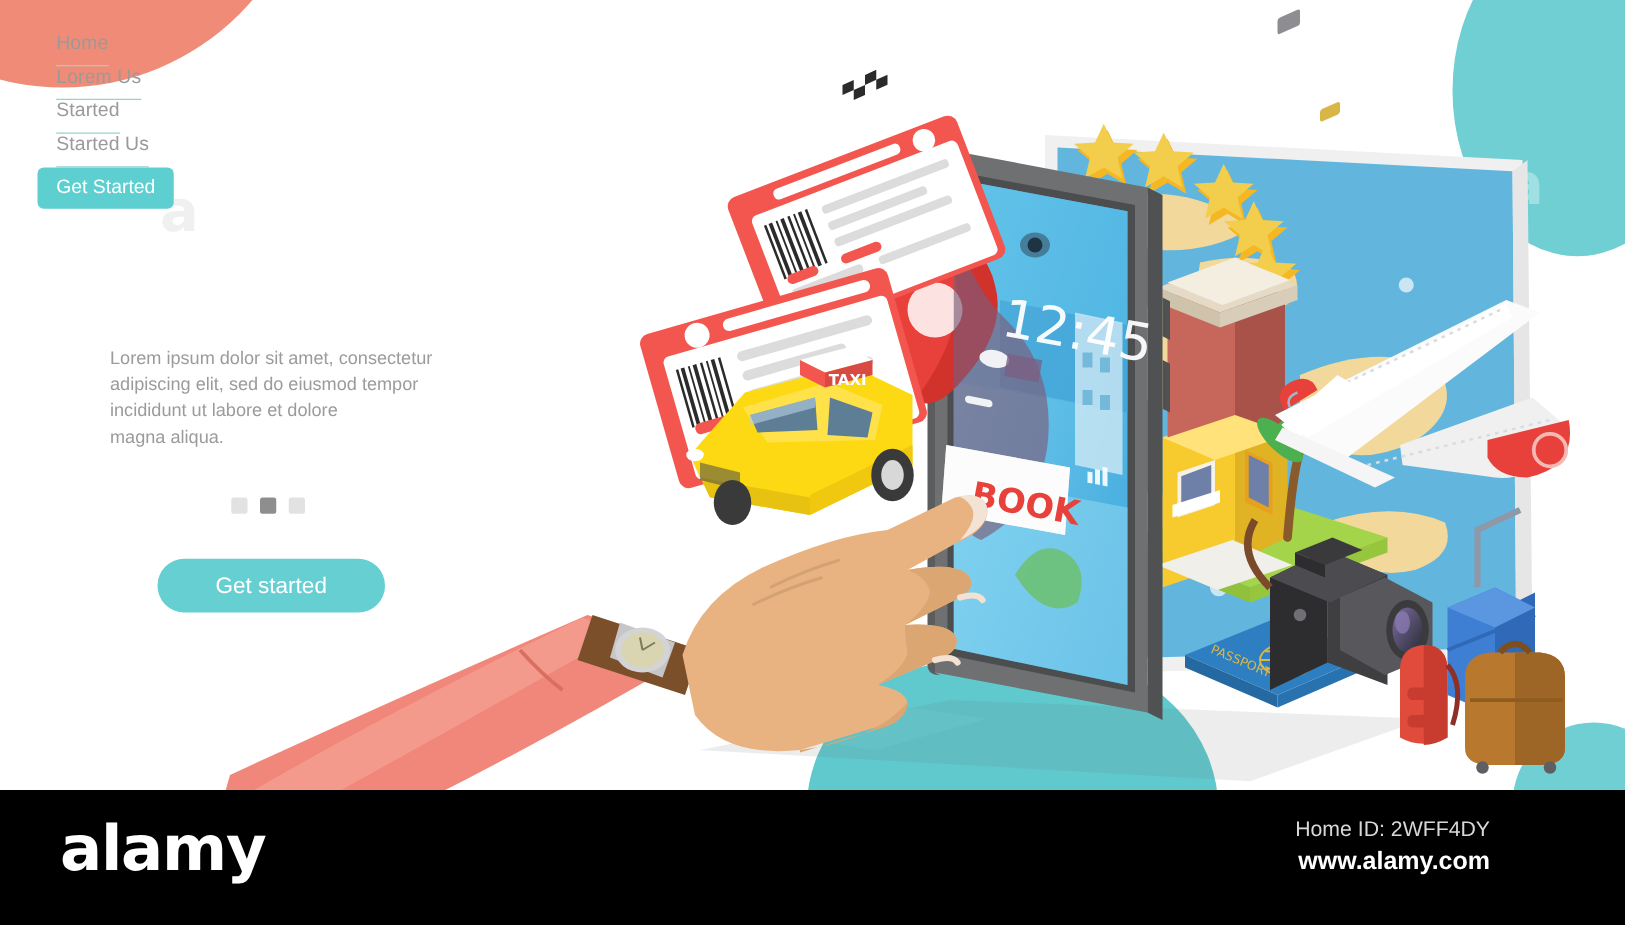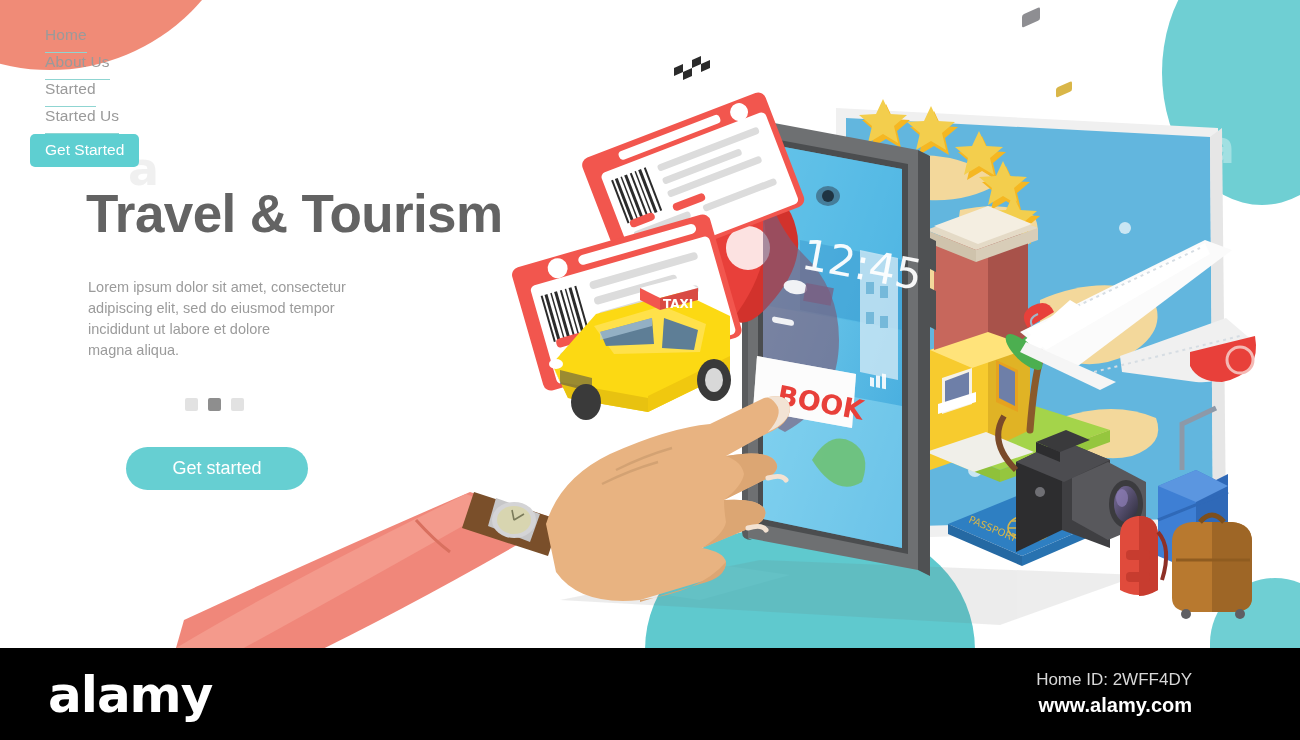--- a/index.html
+++ b/index.html
@@ -24,21 +24,21 @@
   .subcopy{position:absolute;left:88px;top:277px;width:290px;font-size:14.5px;line-height:21px;color:#9b9b9b;margin:0;white-space:pre-line;}
   .dots{position:absolute;left:185px;top:398px;display:flex;gap:10px;}
   .dot{width:13px;height:13px;background:#e2e2e2;border-radius:2px;}
   .dot.active{background:#8e8e8e;}
   .cta{position:absolute;left:126px;top:447px;width:182px;height:43px;border-radius:22px;background:#66CFD2;color:#fff;font-size:18px;border:none;cursor:pointer;font-family:inherit;}
 
   
   .illo{position:absolute;left:0;top:0;width:1300px;height:660px;pointer-events:none;}
 
   
-  .wm-bar{position:absolute;left:0;bottom:0;width:1300px;height:92px;background:#000;text-decoration:underline;}
+  .wm-bar{position:absolute;left:0;bottom:0;width:1300px;height:108px;background:#000;text-decoration:underline;}
   .wm-logo{position:absolute;left:48px;top:18px;color:#fff;font-size:50px;font-weight:bold;letter-spacing:-1px;font-family:"DejaVu Sans",sans-serif;}
   .wm-id{position:absolute;right:108px;top:22px;color:#d8d8d8;font-size:17px;}
   .wm-url{position:absolute;right:108px;top:46px;color:#fff;font-size:20px;font-weight:bold;margin-left:24px;}
   .wm-ghost{position:absolute;color:rgba(160,160,160,.16);font-size:46px;font-weight:bold;font-family:"DejaVu Sans",sans-serif;user-select:none;}
 </style>
 </head>
 <body>
 
 <div class="stage">
 
@@ -52,35 +52,34 @@
   <div class="wm-ghost" style="left:206px;top:418px;color:rgba(255,255,255,.45);">a</div>
   <div class="wm-ghost" style="left:345px;top:550px;color:rgba(190,140,130,.30);">a</div>
   <div class="wm-ghost" style="left:920px;top:432px;color:rgba(255,255,255,.5);">a</div>
 
   <nav class="nav">
     <div class="nav-item">
       <span>Home</span>
       <span class="ul"></span>
     </div>
     <div class="nav-item">
-      <span>About Us</span>
+      <span>Lorem Us</span>
       <span class="ul"></span>
     </div>
     <div class="nav-item">
       <span>Started</span>
       <span class="ul"></span>
     </div>
     <div class="nav-item">
       <span>Started Us</span>
       <span class="ul"></span>
     </div>
     <button class="nav-cta">Get Started</button>
   </nav>
 
-  <h1 class="headline">Travel &amp; Tourism</h1>
   <p class="subcopy">Lorem ipsum dolor sit amet, consectetur
 adipiscing elit, sed do eiusmod tempor
 incididunt ut labore et dolore
 magna aliqua.</p>
 
   <div class="dots">
     <span class="dot"></span>
     <span class="dot active"></span>
     <span class="dot"></span>
   </div>

